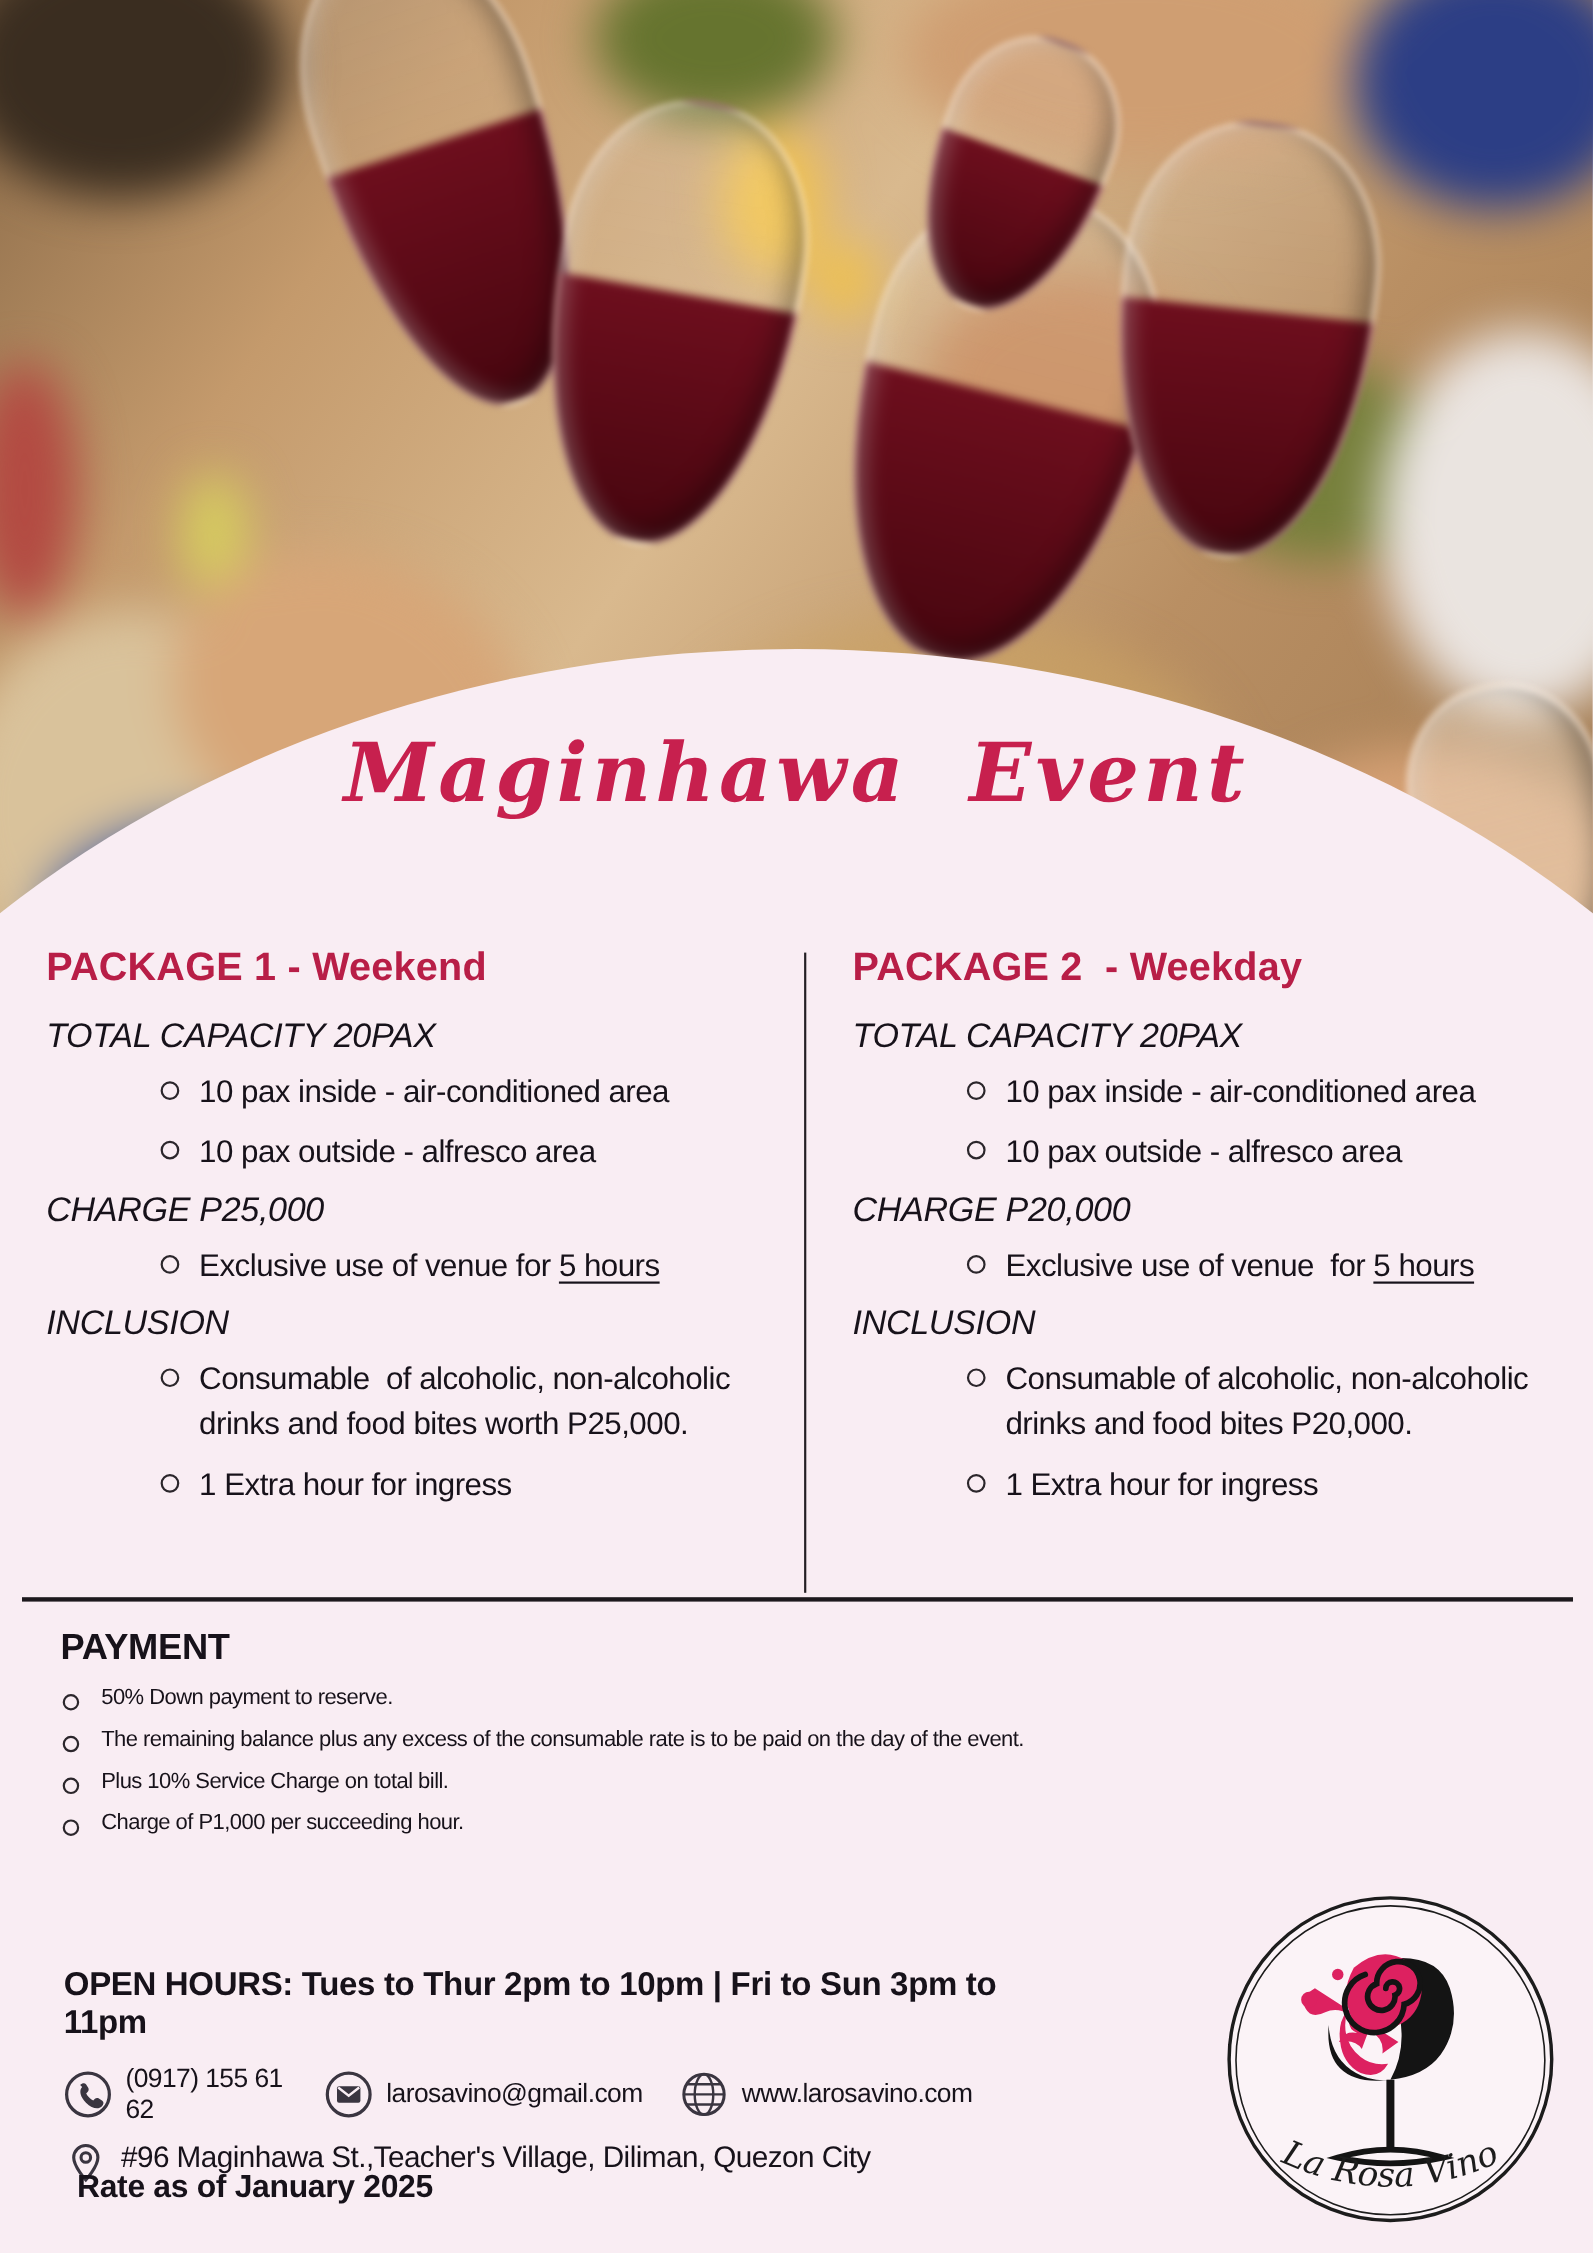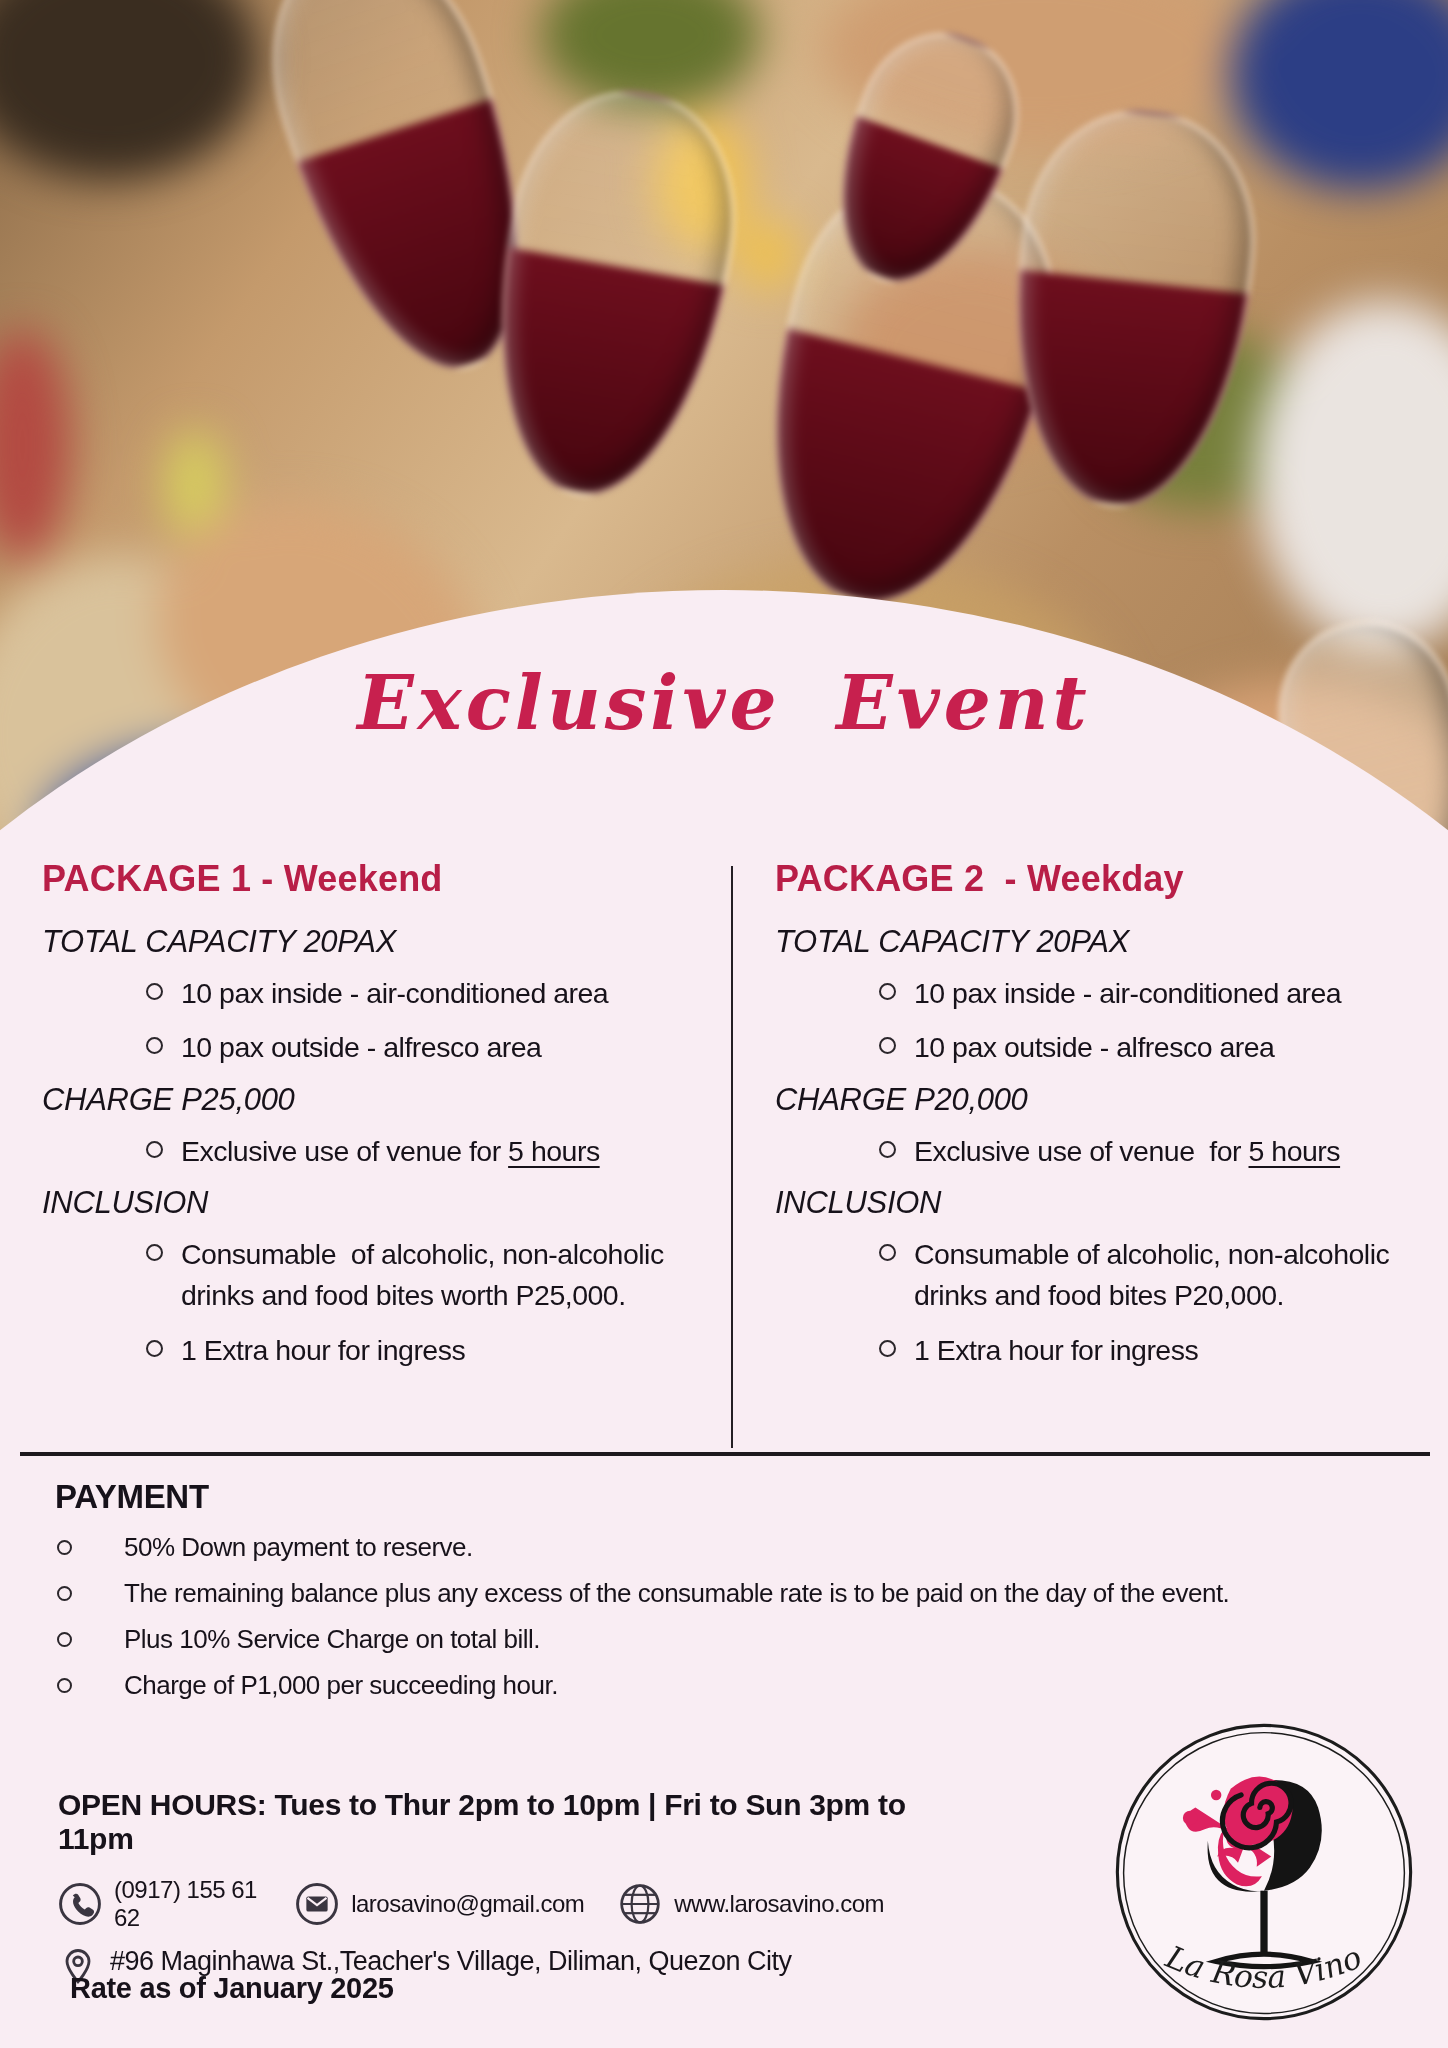--- a/index.html
+++ b/index.html
@@ -46,21 +46,21 @@
     margin:10px 18px 0 0;background:transparent;}
   .btext{font-size:28.5px;letter-spacing:-.5px;line-height:1.45;max-width:520px;}
   .u{text-decoration:underline;text-underline-offset:5px;}
 
   
   .hdivider{position:absolute;left:20px;top:1452px;width:1410px;height:4px;background:#1d191d;}
   .payment{position:absolute;left:55px;top:1478px;width:1380px;}
   .payment-title{font-size:33px;font-weight:bold;letter-spacing:-.3px;margin:0 0 14px 0;}
   .pay-bullet{display:flex;align-items:flex-start;margin:11px 0 11px 2px;}
   .pay-bullet .ring{width:11px;height:11px;border-width:2px;margin:10px 20px 0 0;}
-  .ptext{font-size:26px;letter-spacing:-.5px;line-height:1.35;margin-left:32px;}
+  .ptext{font-size:20px;letter-spacing:-.5px;line-height:1.35;}
 
   
   .footer{position:absolute;left:58px;top:1788px;width:860px;}
   .open-hours{font-size:30px;font-weight:bold;letter-spacing:-.3px;}
   .contact-row{display:flex;align-items:center;margin-top:20px;font-size:24px;letter-spacing:-.5px;}
   .contact-item{display:flex;align-items:center;margin-right:34px;}
   .cicon{margin-right:12px;flex:0 0 auto;display:block;}
   .address-row{display:flex;align-items:flex-start;margin-top:14px;font-size:27px;letter-spacing:-.5px;}
   .rate-note{position:absolute;left:70px;top:1972px;font-size:29px;font-weight:bold;letter-spacing:-.3px;}
 
@@ -97,21 +97,21 @@
     <div class="glass" style="left:1015px;top:110px;width:225px;height:390px;transform:rotate(6deg);"></div>
     <div class="glass" style="left:845px;top:30px;width:150px;height:250px;transform:rotate(20deg);"></div>
     <div class="glass empty" style="left:1290px;top:620px;width:170px;height:270px;transform:rotate(-14deg);"></div>
   </div>
 </div>
 
 <div class="curve"></div>
 
 <div class="content">
 
-  <div class="title" data-bind="page.title">Exclusive Event</div>
+  <div class="title" data-bind="page.title">Maginhawa Event</div>
 
   <div class="col left">
     <h2 class="pkg-title" data-bind="packages.0.title">PACKAGE 1 - Weekend</h2>
     <div class="pkg-line" data-bind="packages.0.capacity_label">TOTAL CAPACITY 20PAX</div>
     <div class="bullet">
       <span class="ring"></span>
       <span class="btext" data-bind="packages.0.capacity_items.0">10 pax inside - air-conditioned area</span>
     </div>
     <div class="bullet">
       <span class="ring"></span>

